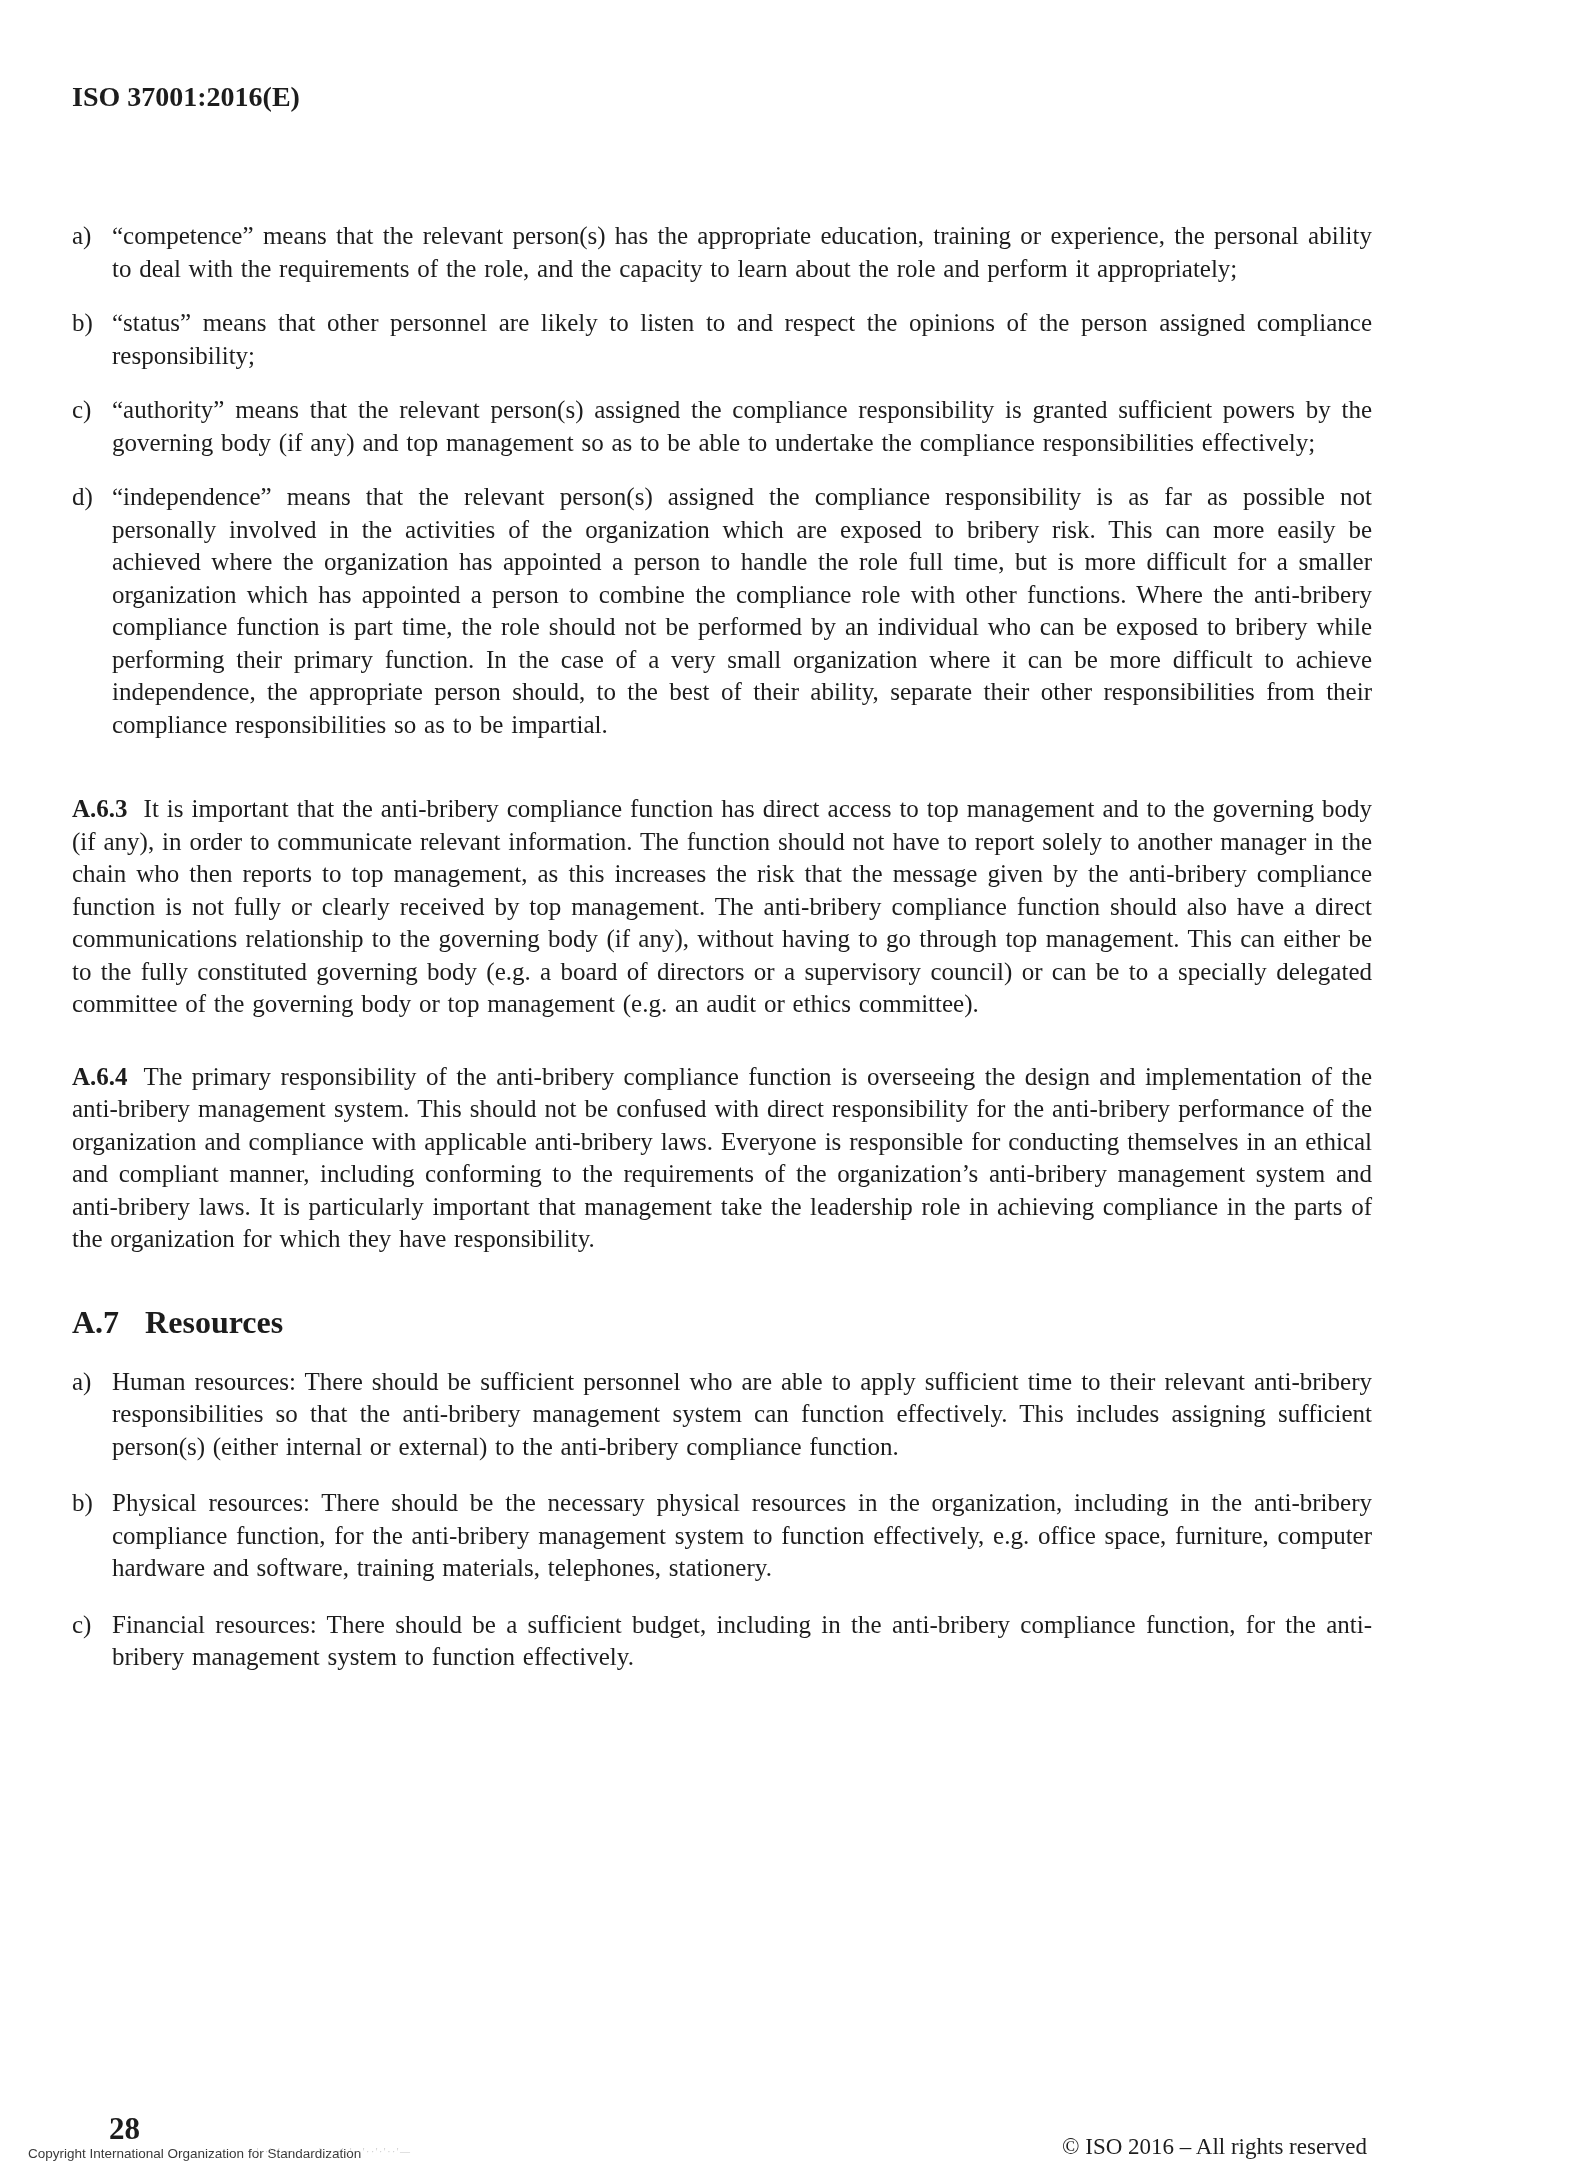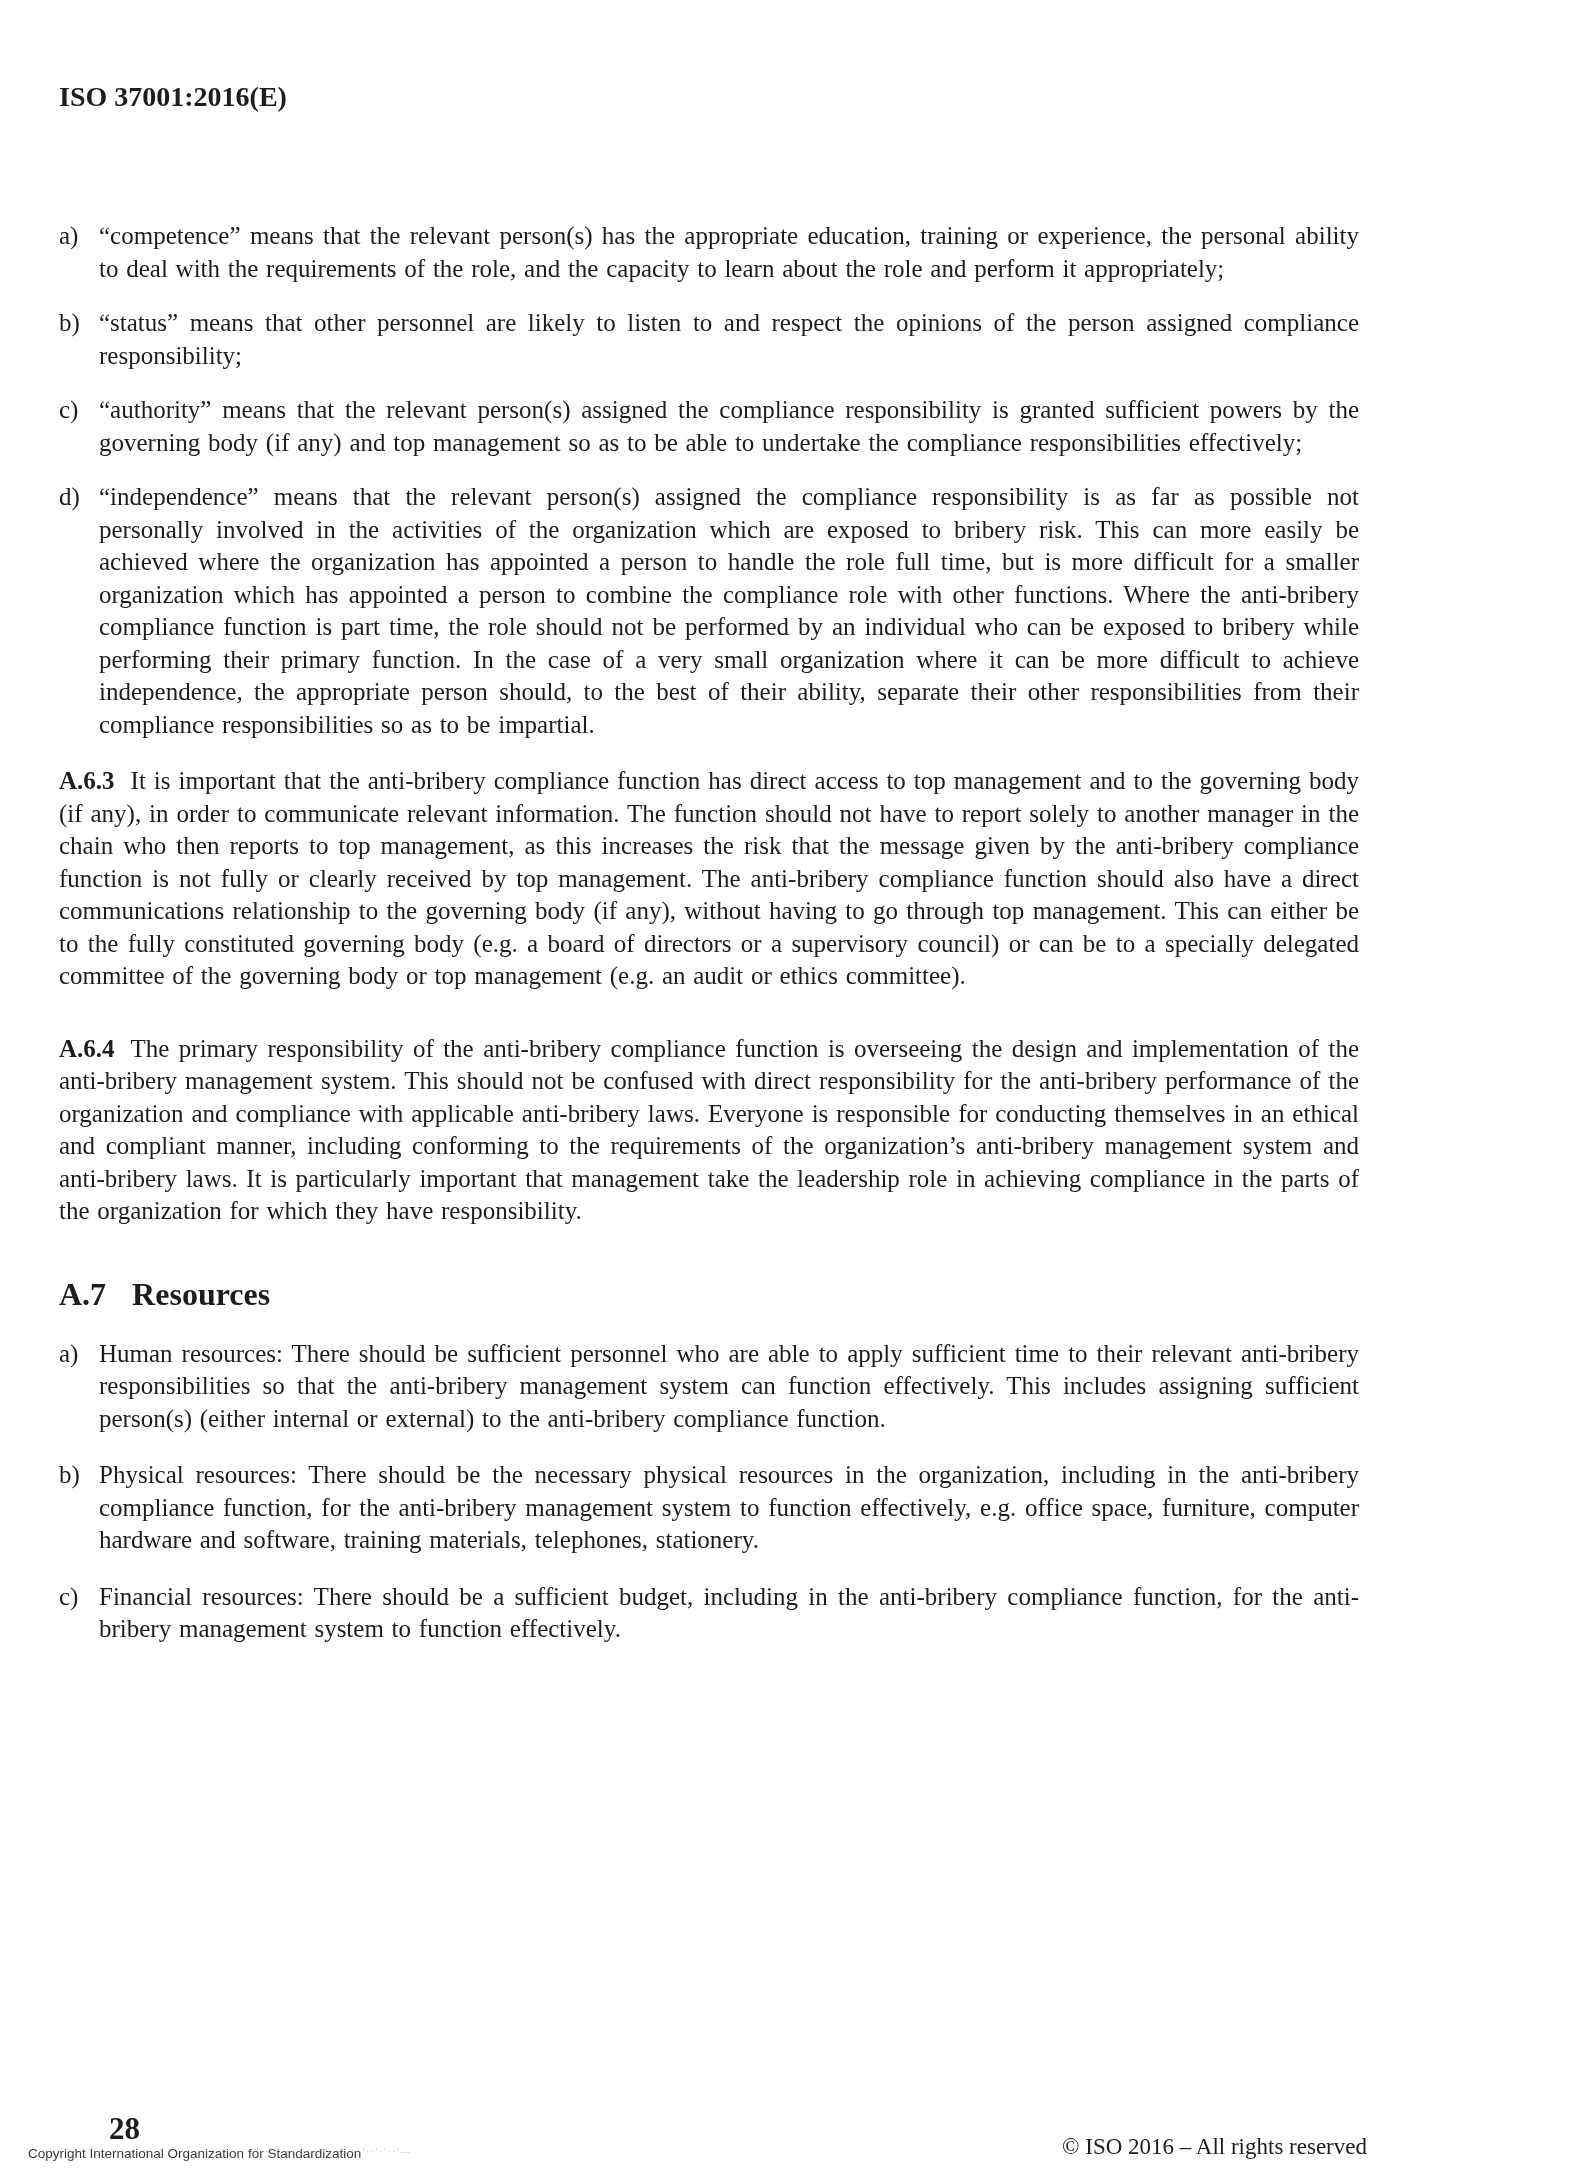--- a/index.html
+++ b/index.html
@@ -11,37 +11,37 @@
     margin: 0 auto;
     background: #ffffff;
     color: #1d1d1d;
     font-family: "Liberation Serif", "DejaVu Serif", serif;
     font-size: 25px;
     line-height: 32.5px;
     overflow: hidden;
   }
   .content {
     position: absolute;
-    left: 59px;
+    left: 72px;
     top: 0;
     width: 1300px;
   }
   .doc-ref {
     padding-top: 80px;
     font-weight: bold;
     font-size: 28px;
     line-height: 34px;
   }
   .defs { margin-top: 106px; }
   .def-item { display: flex; }
   .def-item + .def-item { margin-top: 22px; }
   .li-label { width: 40px; flex: 0 0 40px; }
   .li-body { flex: 1 1 auto; text-align: justify; word-spacing: 1.5px; }
   .para {
-    margin-top: 24px;
+    margin-top: 52px;
     text-align: justify;
     word-spacing: 1.5px;
   }
   .para.second { margin-top: 40px; }
   .pnum { font-weight: bold; margin-right: 16px; }
   .note-row {
     display: flex;
     margin-top: 28px;
     font-size: 21.5px;
     line-height: 30px;

